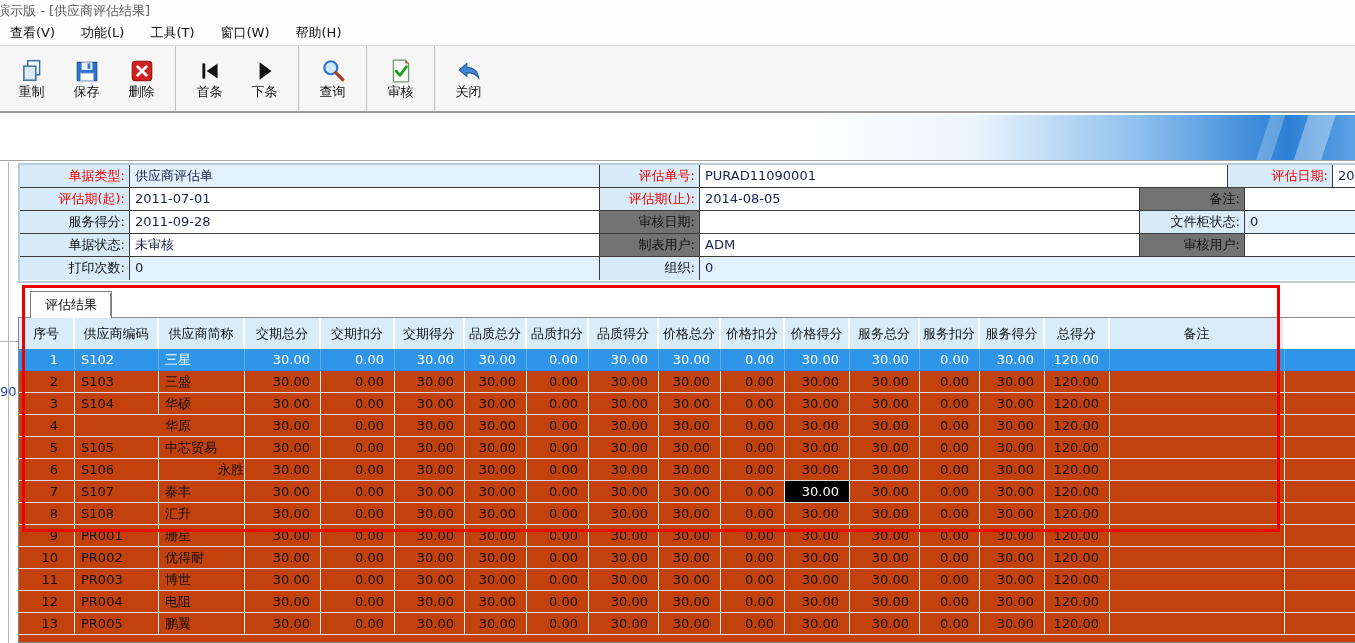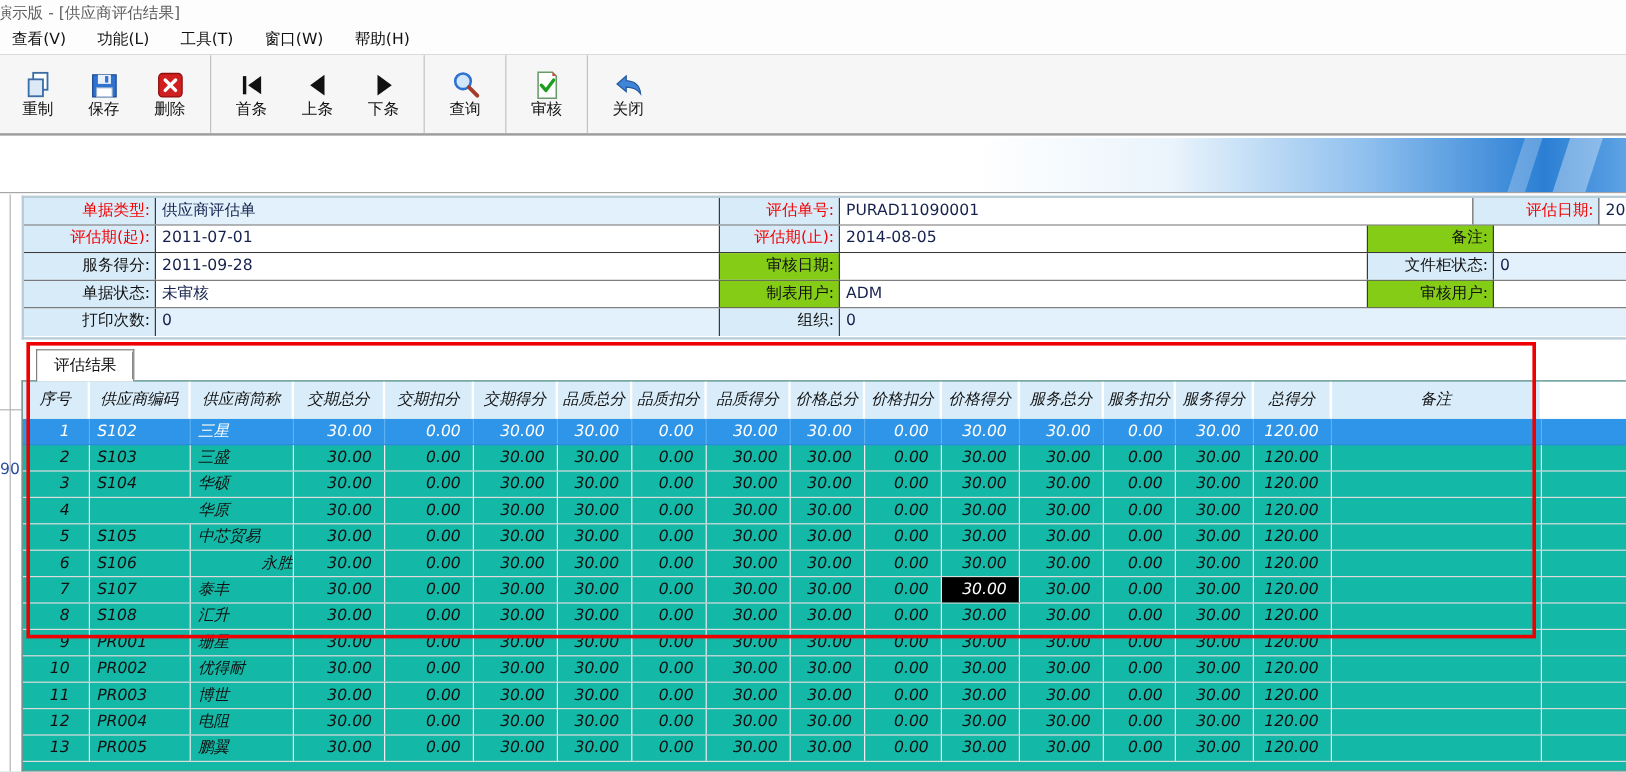--- a/index.html
+++ b/index.html
@@ -38,35 +38,35 @@
   .left-hline { position:absolute; left:0; top:341px; width:18px; height:1px; background:#b3b3b3; }
   .side-frag { position:absolute; left:0; top:384px; width:17px; overflow:hidden; color:#2b4fa0; white-space:nowrap; }
 
   
   .form-panel { position:absolute; left:18px; top:163px; right:0; height:120px; background:#fff;
                 border:2px solid #b9cdd9; border-right:none; }
   .f-row { display:flex; height:23px; border-bottom:1px solid #3a3a3a; }
   .f-row:last-child { border-bottom:none; }
   .f-lbl { background:#d8ebf8; text-align:right; padding:0 4px; line-height:22px; border-right:1px solid #3a3a3a;
            white-space:nowrap; overflow:hidden; flex:none; }
-  .f-lbl.white { background:#84cc16; }
+  .f-lbl.white { background:#737373; }
   .f-lbl.red { color:#f20000; }
   .f-val { background:#fff; padding:0 5px; line-height:22px; border-right:1px solid #3a3a3a; color:#16224d;
            white-space:nowrap; overflow:hidden; flex:none; }
   .f-val.blue { background:#e2f1fb; }
   .f-val.grow { flex:1 1 auto; border-right:none; }
 
   
   .tab { position:absolute; left:30px; top:291px; height:27px; padding:0 14px; background:#fff;
          border:1px solid #7f7f7f; border-bottom:none; line-height:25px; z-index:2; }
   .tab-divider { position:absolute; left:110px; top:293px; height:23px; width:1px; background:#8a8a8a; z-index:2; }
 
   
-  .grid-panel { position:absolute; left:18px; top:317px; right:0; bottom:0; background:#14b8a6;
-                border:1px solid #8a8a8a; border-right:none; overflow:hidden;font-style:italic; }
+  .grid-panel { position:absolute; left:18px; top:317px; right:0; bottom:0; background:#c2410c;
+                border:1px solid #8a8a8a; border-right:none; overflow:hidden; }
   .g-header { display:flex; height:31px; background:#fff; }
   .g-h-cell { background:#d8ecf9; text-align:center; line-height:31px; border-right:2px solid #fff;
               white-space:nowrap; overflow:hidden; padding:0 1px; flex:none; }
   .g-h-fill { flex:1 1 auto; background:#fff; }
   .g-row { display:flex; height:22px; border-bottom:1px solid #dcdcdc; }
   .g-cell { line-height:21px; white-space:nowrap; overflow:hidden; border-right:1px solid #ededed; flex:none; }
   .g-cell.seq { text-align:right; padding-right:16px; }
   .g-cell.txt { text-align:left; padding-left:6px; }
   .g-cell.num { text-align:right; padding-right:10px; }
   .g-fill { flex:1 1 auto; }
@@ -127,28 +127,20 @@
       </div>
       <div class="tb-sep"></div>
       <div class="tb-btn">
         <div class="tb-icon">
           <svg viewBox="0 0 24 24">
             <rect x="5" y="5" width="2.6" height="14" fill="#111"></rect>
             <path d="M19 5v14L9 12z" fill="#111"></path>
           </svg>
         </div>
         <div class="tb-label">首条</div>
-      </div>
-      <div class="tb-btn">
-        <div class="tb-icon">
-          <svg viewBox="0 0 24 24">
-            <path d="M17 4v16L6 12z" fill="#111"></path>
-          </svg>
-        </div>
-        <div class="tb-label">上条</div>
       </div>
       <div class="tb-btn">
         <div class="tb-icon">
           <svg viewBox="0 0 24 24">
             <path d="M7 4v16l11-8z" fill="#111"></path>
           </svg>
         </div>
         <div class="tb-label">下条</div>
       </div>
       <div class="tb-sep"></div>

